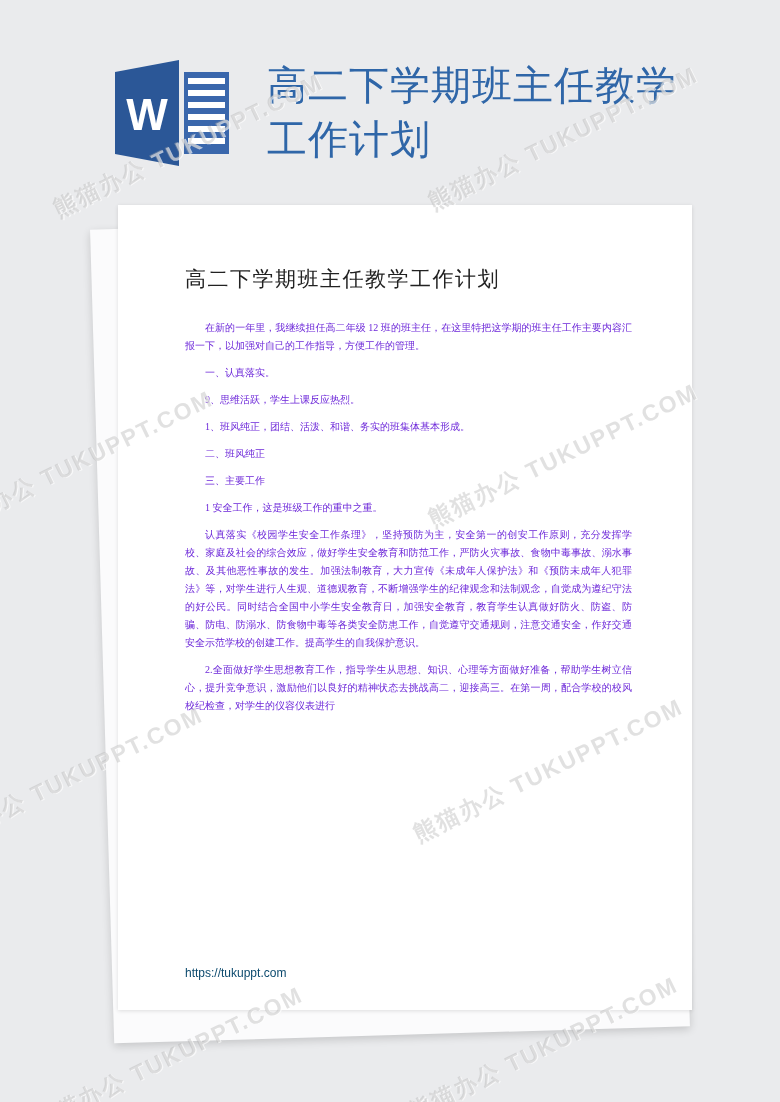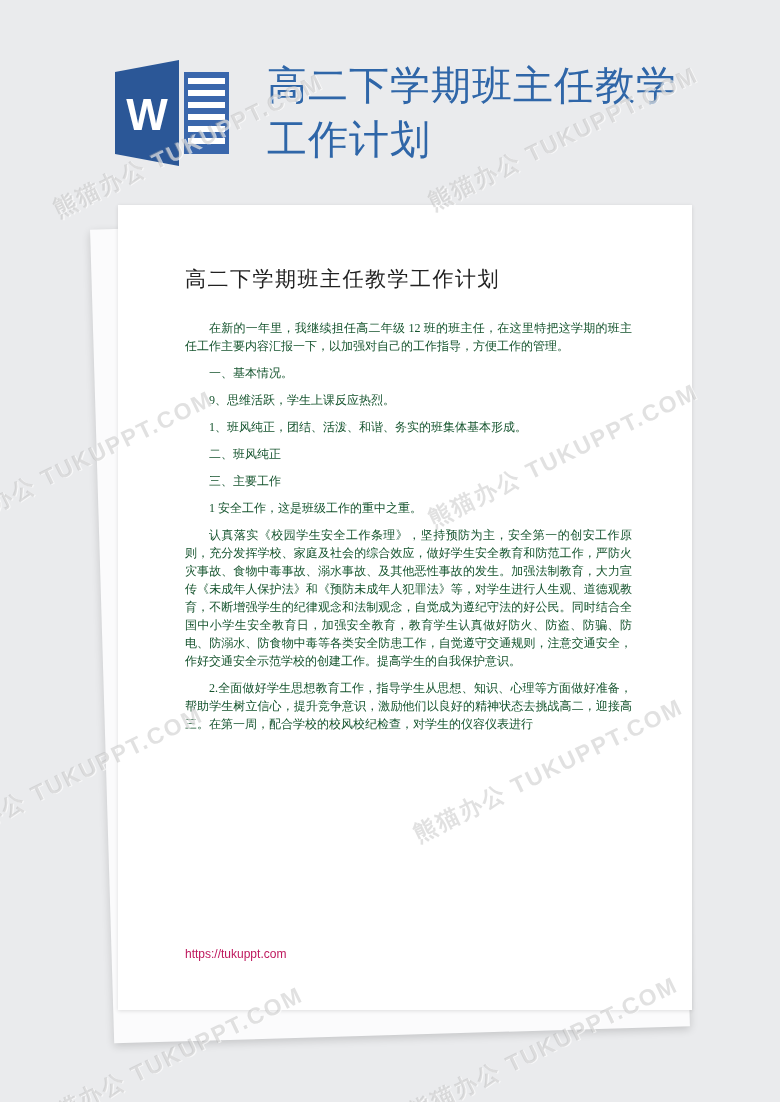--- a/index.html
+++ b/index.html
@@ -31,26 +31,26 @@
     z-index:2;
   }
   .doc-inner { position:absolute; left:67px; right:60px; top:60px; }
   .doc-title {
     font-family:"Liberation Serif", serif;
     font-size:21px; font-weight:400; color:#222;
     letter-spacing:1.5px; margin:0 0 26px 0;
   }
   .doc-inner p {
     font-family:"Liberation Serif", serif;
-    font-size:12px; line-height:18px; color:#14532d;
+    font-size:10px; line-height:18px; color:#6d28d9;
     text-align:justify; text-indent:2em; margin:0 0 9px 0;
   }
   .doc-footer {
-    position:absolute; left:67px; bottom:49px;
-    font-size:12px; color:#be185d;
+    position:absolute; left:67px; bottom:30px;
+    font-size:12px; color:#0c4a6e;
     font-family:"Liberation Sans", sans-serif;
   }
 
   
   .watermark {
     position:absolute; white-space:nowrap; pointer-events:none;
     transform:rotate(-26deg); z-index:5;
     font-size:23px; font-weight:bold; letter-spacing:2px;
     color:rgba(168,168,170,0.35);
     text-shadow:1px 1px 0 rgba(255,255,255,0.65);
@@ -85,21 +85,21 @@
     </div>
     <div class="header-title">高二下学期班主任教学工作计划</div>
   </div>
 
   <div class="back-sheet"></div>
 
   <div class="doc-page">
     <div class="doc-inner">
       <div class="doc-title">高二下学期班主任教学工作计划</div>
       <p>在新的一年里，我继续担任高二年级 12 班的班主任，在这里特把这学期的班主任工作主要内容汇报一下，以加强对自己的工作指导，方便工作的管理。</p>
-      <p>一、基本情况。</p>
+      <p>一、认真落实。</p>
       <p>9、思维活跃，学生上课反应热烈。</p>
       <p>1、班风纯正，团结、活泼、和谐、务实的班集体基本形成。</p>
       <p>二、班风纯正</p>
       <p>三、主要工作</p>
       <p>1 安全工作，这是班级工作的重中之重。</p>
       <p>认真落实《校园学生安全工作条理》，坚持预防为主，安全第一的创安工作原则，充分发挥学校、家庭及社会的综合效应，做好学生安全教育和防范工作，严防火灾事故、食物中毒事故、溺水事故、及其他恶性事故的发生。加强法制教育，大力宣传《未成年人保护法》和《预防未成年人犯罪法》等，对学生进行人生观、道德观教育，不断增强学生的纪律观念和法制观念，自觉成为遵纪守法的好公民。同时结合全国中小学生安全教育日，加强安全教育，教育学生认真做好防火、防盗、防骗、防电、防溺水、防食物中毒等各类安全防患工作，自觉遵守交通规则，注意交通安全，作好交通安全示范学校的创建工作。提高学生的自我保护意识。</p>
       <p>2.全面做好学生思想教育工作，指导学生从思想、知识、心理等方面做好准备，帮助学生树立信心，提升竞争意识，激励他们以良好的精神状态去挑战高二，迎接高三。在第一周，配合学校的校风校纪检查，对学生的仪容仪表进行</p>
     </div>
     <div class="doc-footer">https://tukuppt.com</div>
   </div>

